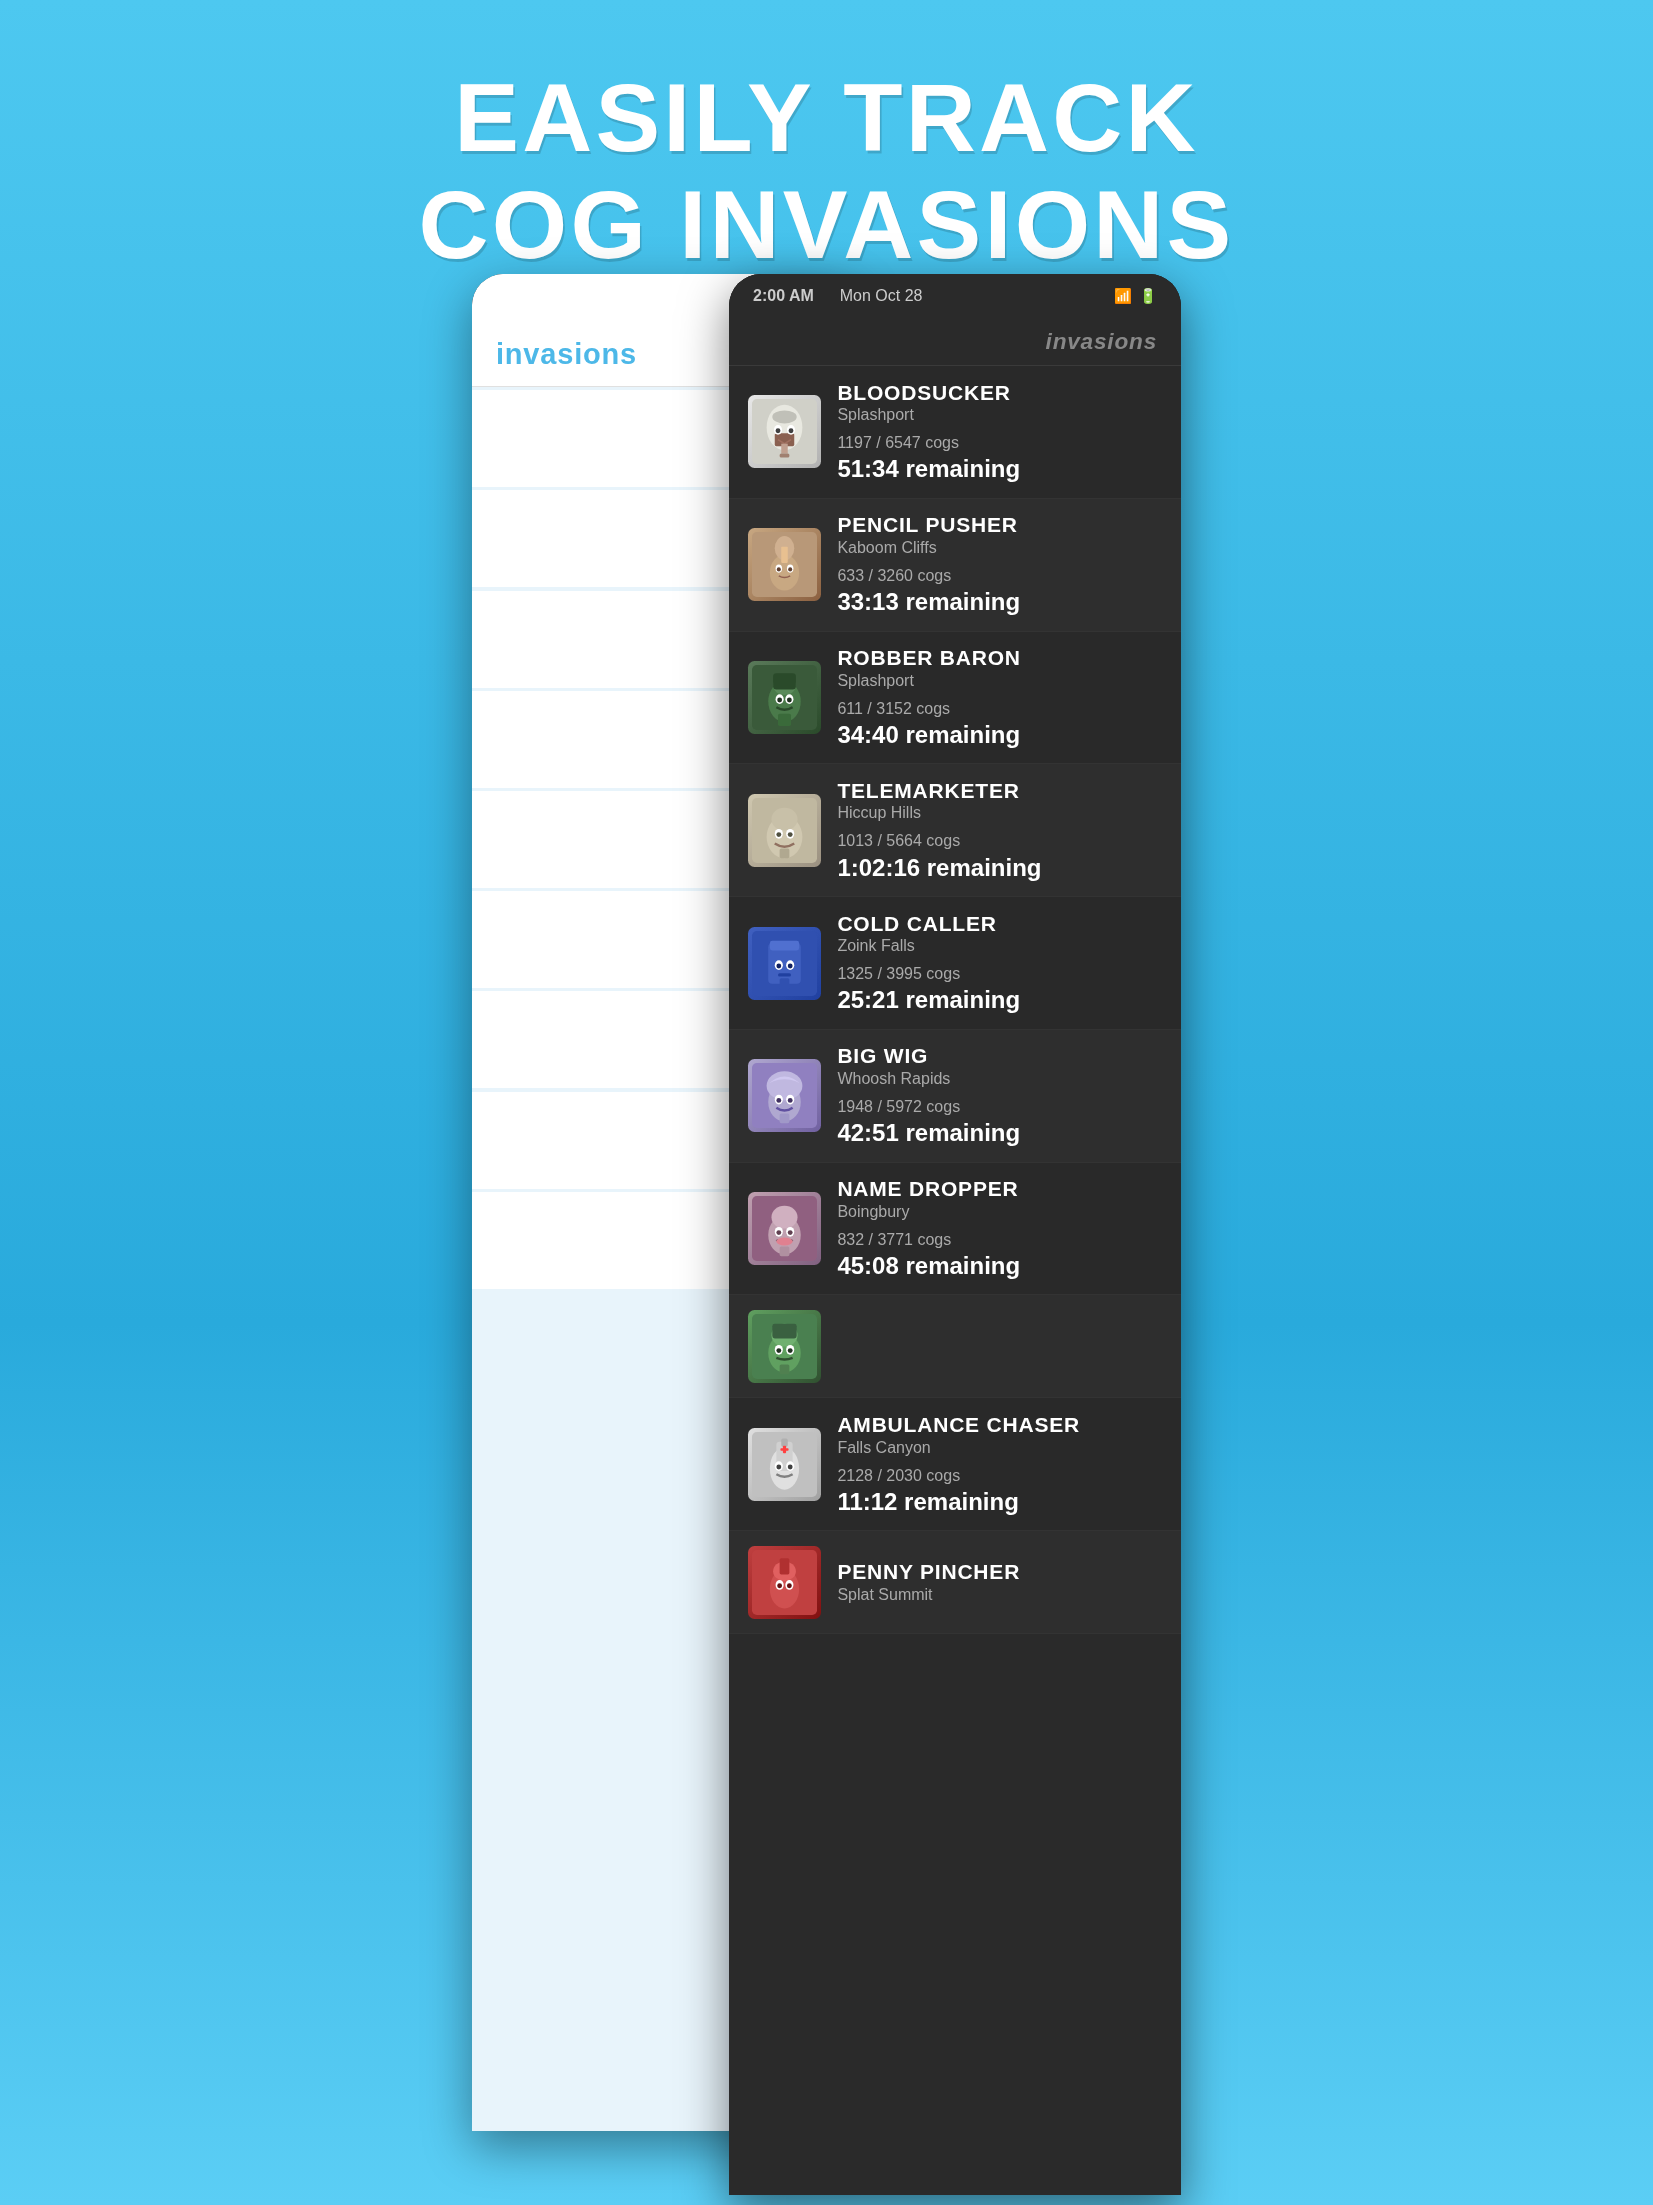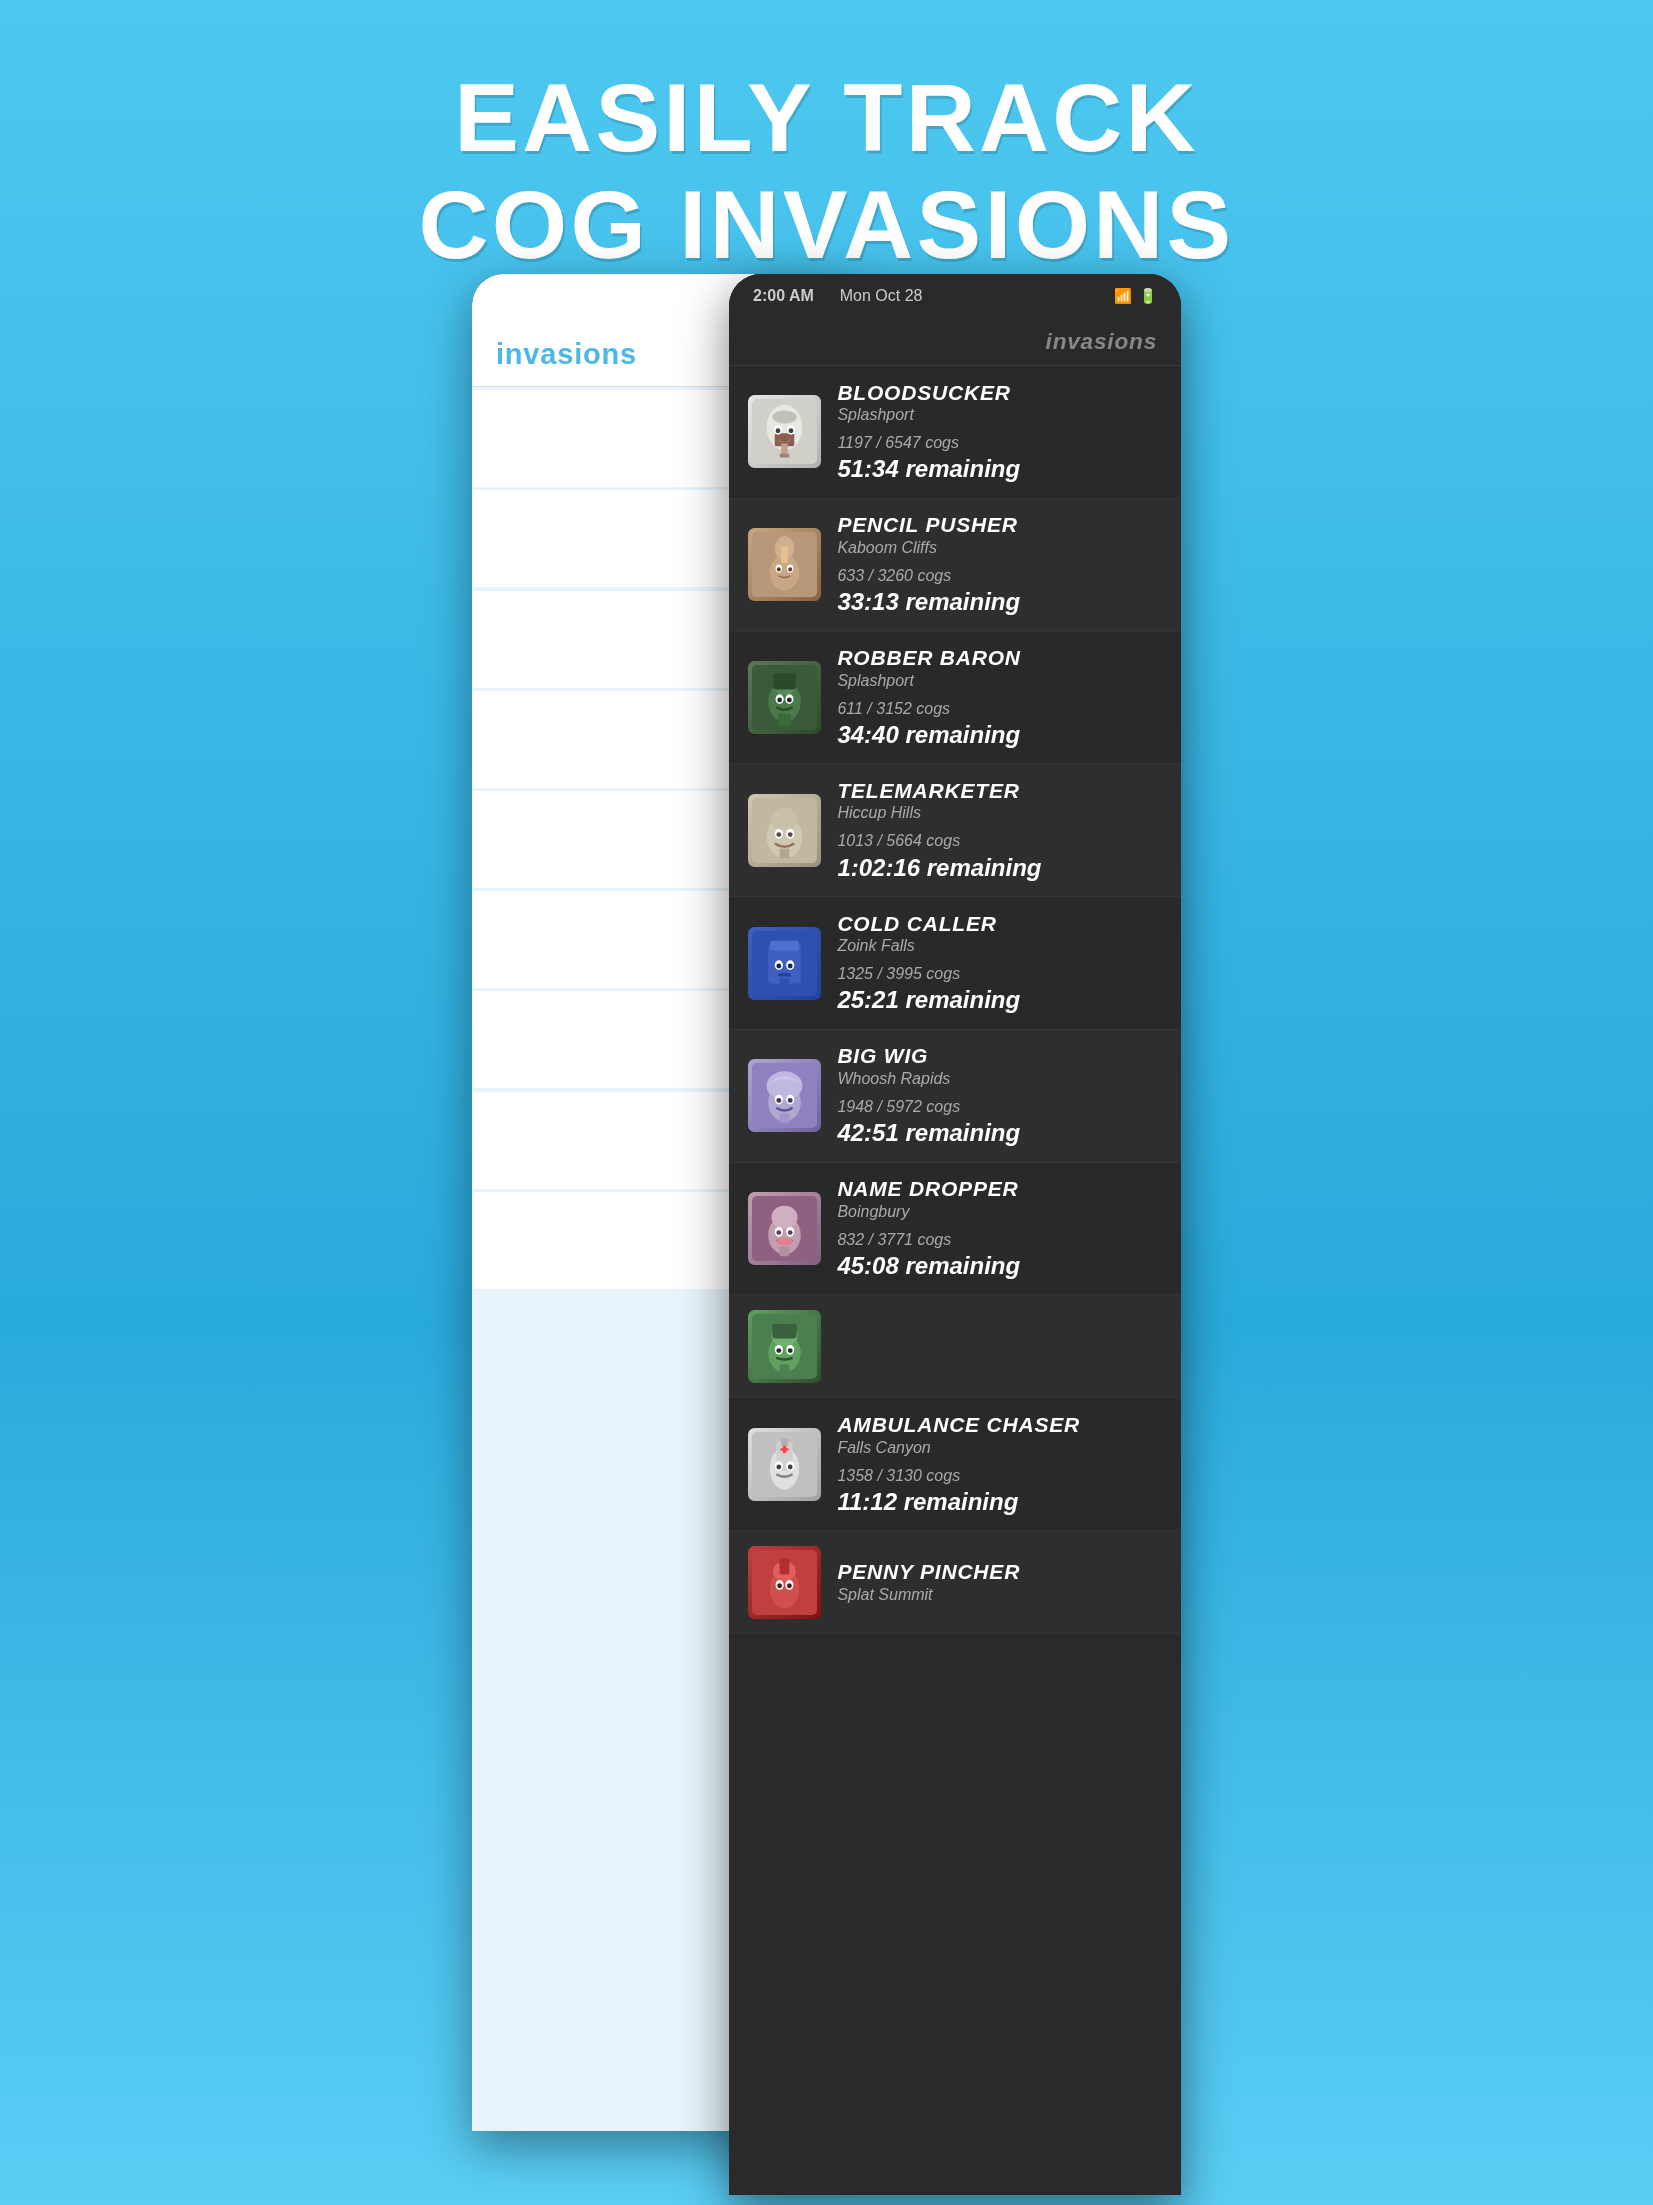--- a/index.html
+++ b/index.html
@@ -190,21 +190,20 @@
       font-size: 22.6px;
       font-weight: bold;
       color: #888;
       letter-spacing: 0.8px;
       font-style: italic;
     }
 
     .invasion-list {
       background: #0c4a6e;
       overflow: hidden;
-      font-style: italic;
     }
 
     .invasion-item {
       display: flex;
       align-items: center;
       padding: 14.5px 19.4px;
       border-bottom: 0.8px solid #333;
       background: #2e2e2e;
       min-height: 95px;
     }
@@ -617,21 +616,21 @@
               <circle cx="33" cy="43" r="3" fill="#404040"></circle>
               <circle cx="47" cy="43" r="3" fill="#404040"></circle>
               <path d="M30 52 Q40 58 50 52" stroke="#808080" stroke-width="3" fill="none"></path>
               <rect x="35" y="20" width="10" height="3" rx="1" fill="#ff4040"></rect>
               <rect x="38" y="17" width="4" height="9" rx="1" fill="#ff4040"></rect>
             </svg>
           </div>
           <div class="invasion-info">
             <div class="invasion-name">AMBULANCE CHASER</div>
             <div class="invasion-location">Falls Canyon</div>
-            <div class="invasion-cogs">1358 / 3130 cogs</div>
+            <div class="invasion-cogs">2128 / 2030 cogs</div>
             <div class="invasion-time">11:12 remaining</div>
           </div>
         </div>
 
         <div class="invasion-item" style="min-height:65px;">
           <div class="cog-avatar penny-pincher-face">
             <svg width="65" height="65" viewBox="0 0 80 80">
               <rect width="80" height="80" fill="#c04040" rx="6"></rect>
               <ellipse cx="40" cy="48" rx="18" ry="24" fill="#d05050"></ellipse>
               <ellipse cx="40" cy="26" rx="14" ry="12" fill="#e06060"></ellipse>

